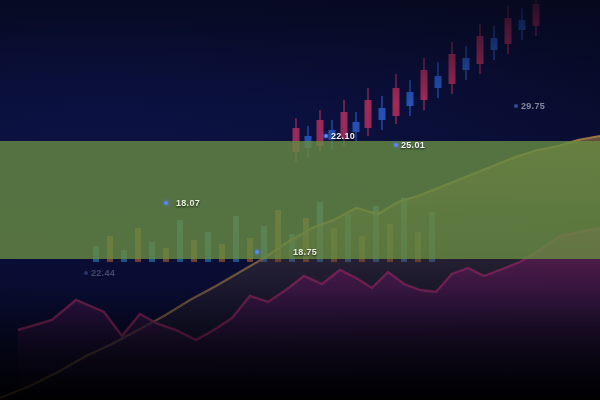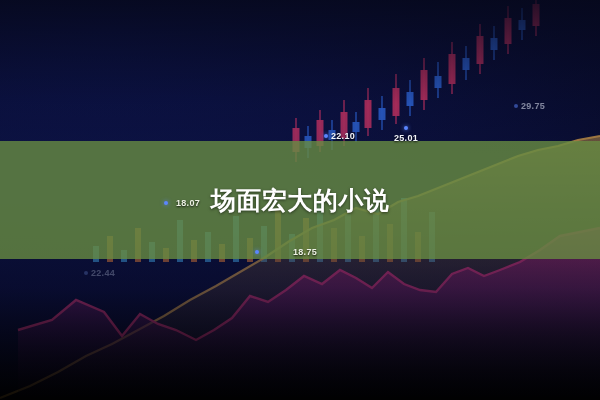--- a/index.html
+++ b/index.html
@@ -160,21 +160,21 @@
       </g>
   </svg>
 
   <div class="sky2"></div>
 
   <div id="tags">
       <div class="tag " style="left: 324px; top: 131px;">
         <span class="dot"></span>
         <span>22.10</span>
       </div>
-      <div class="tag " style="left: 394px; top: 126px; flex-direction: column;">
+      <div class="tag " style="left: 394px; top: 140px;">
         <span class="dot"></span>
         <span>25.01</span>
       </div>
       <div class="tag dim" style="left: 482px; top: 101px; margin-left: 32px;">
         <span class="dot"></span>
         <span>29.75</span>
       </div>
       <div class="tag onband" style="left: 164px; top: 198px; gap: 8px;">
         <span class="dot"></span>
         <span>18.07</span>
@@ -185,16 +185,15 @@
       </div>
       <div class="tag vdim" style="left: 84px; top: 268px;">
         <span class="dot"></span>
         <span>22.44</span>
       </div>
     </div>
 
   <div class="band"></div>
 
   <div class="title">
-    <div class="tline">场面宏大的小说</div>
   </div>
 
 </div>
 
 </body></html>

